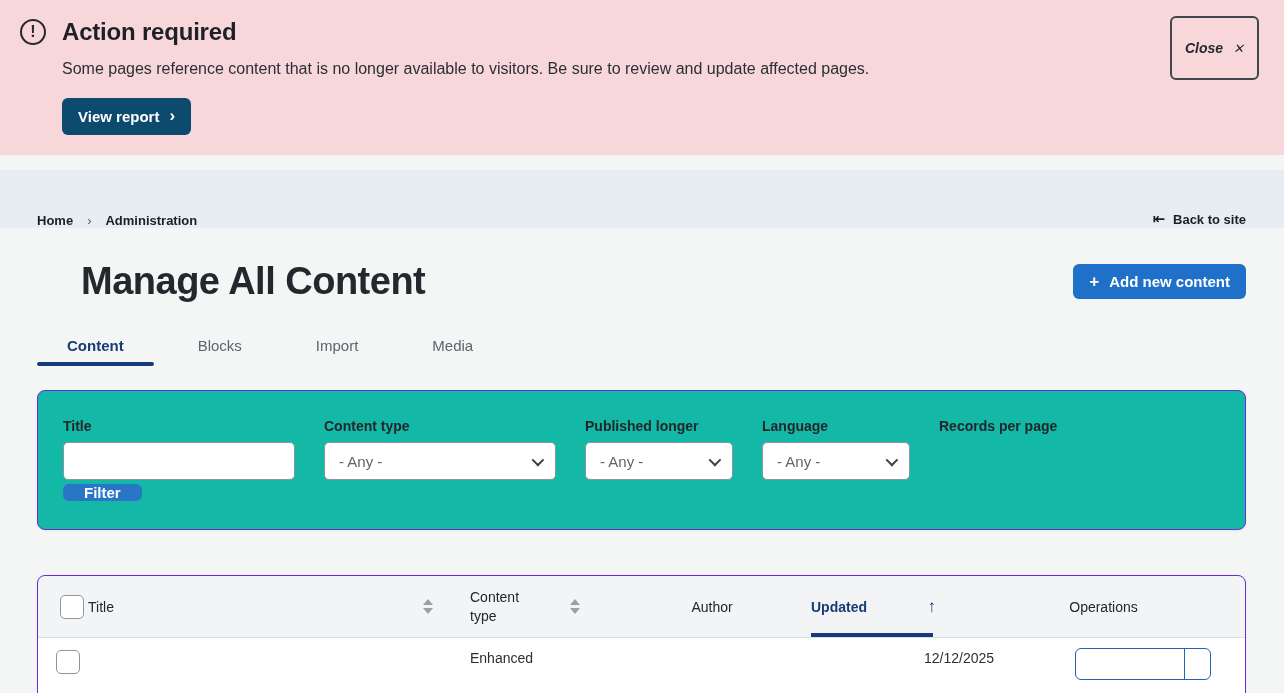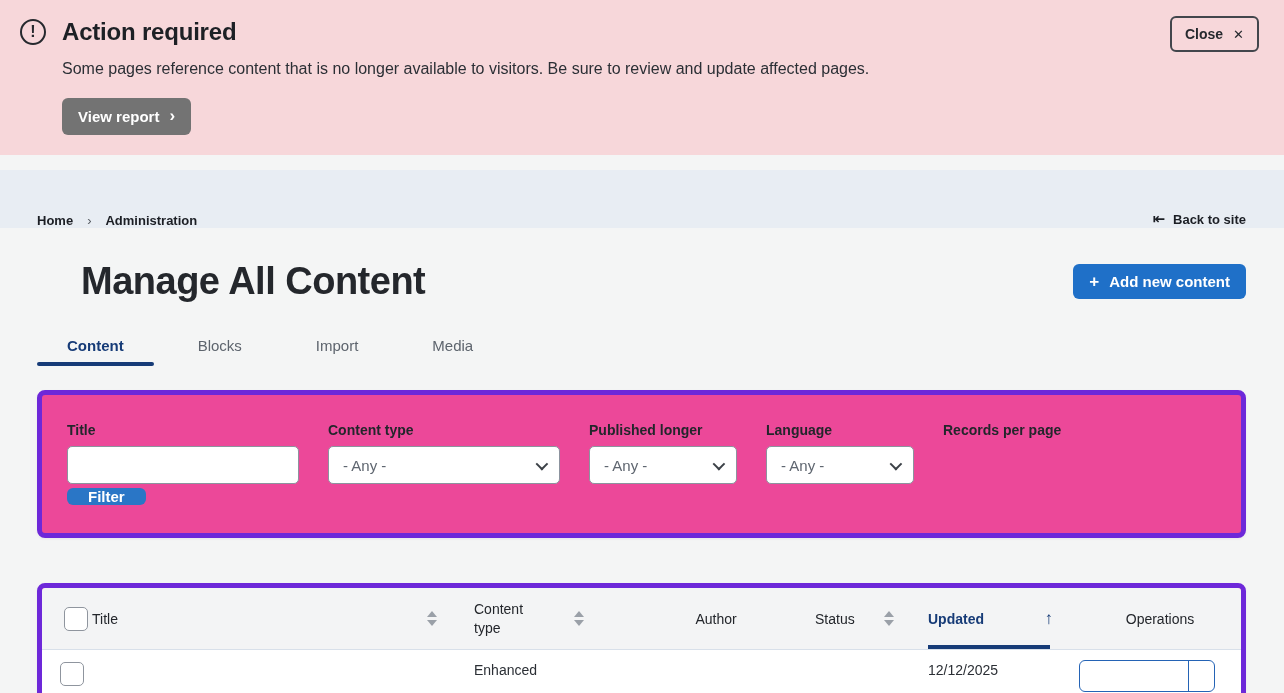--- a/index.html
+++ b/index.html
@@ -14,30 +14,30 @@
   .banner-head { display:flex; align-items:center; gap:16px; }
   .warn-icon {
     width:26px; height:26px; border:2px solid #26292e; border-radius:50%;
     display:flex; align-items:center; justify-content:center;
     font-weight:700; font-size:16px; color:#26292e; flex:0 0 auto;
   }
   .banner-title { font-size:24px; font-weight:800; color:#1d2025; letter-spacing:-.2px; }
   .banner-msg { margin:14px 0 0 42px; font-size:16px; color:#2b2f35; }
   .btn { border:none; cursor:pointer; font-family:inherit; }
   .btn-primary {
-    background:#737373; color:#fff; border-radius:6px; font-size:15px; font-weight:600;
+    background:#0c4a6e; color:#fff; border-radius:6px; font-size:15px; font-weight:600;
     padding:10px 16px; display:inline-flex; align-items:center; gap:10px;
   }
   .view-report { margin:20px 0 0 42px; }
   .chev-right { font-size:17px; line-height:1; font-weight:700; transform:translateY(-1px); }
   .close-btn {
     position:absolute; top:16px; right:25px;
     background:transparent; border:2px solid #42464c; border-radius:6px;
-    padding:8px 13px; font-size:14px; font-weight:700; color:#26292e;
-    display:inline-flex; align-items:center; gap:10px;
+    padding:22px 13px; font-size:14px; font-weight:700; color:#26292e;
+    display:inline-flex; align-items:center; gap:10px;font-style:italic;
   }
   .x-icon { font-size:13px; font-weight:400; }
 
   
   .crumb-bar {
     margin-top:15px; height:58px; background:#e8edf3;
     display:flex; align-items:flex-end; justify-content:space-between; padding:0 38px 0 37px;
     font-size:13px; font-weight:700; color:#1b1e24;
   }
   .crumb-left { display:flex; align-items:center; gap:14px; }
@@ -58,21 +58,21 @@
     padding:8px 30px 12px; font-size:15px; color:#5d646d; cursor:pointer; position:relative;
   }
   .tab.active { color:#163b77; font-weight:700; }
   .tab.active::after {
     content:""; position:absolute; left:0; right:0; bottom:0; height:4px;
     background:#163b77; border-radius:3px;
   }
 
   
   .card {
-    background:#ec4899; border:5px solid #6d28d9; border-radius:8px;
+    background:#14b8a6; border:1px solid #6d28d9; border-radius:8px;
     box-shadow:0 1px 3px rgba(0,0,0,.05);
   }
   .filter-card { margin-top:24px; padding:27px 25px; }
   .filter-row { display:flex; gap:29px; }
   .field { display:flex; flex-direction:column; }
   .field-label { font-size:14px; font-weight:700; color:#23262b; margin-bottom:8px; }
   .text-input {
     width:232px; height:38px; border:1px solid #8c939e; border-radius:5px;
     font-size:15px; padding:0 10px; font-family:inherit; background:#fff;
   }
@@ -236,27 +236,20 @@
       <div class="th th-ctype">
         <span class="th-label">Content type</span>
         <span class="sort-icon">
             <span class="up"></span>
             <span class="down"></span>
           </span>
       </div>
       <div class="th th-author">
         <span class="th-label">Author</span>
       </div>
-      <div class="th th-status">
-        <span class="th-label">Status</span>
-        <span class="sort-icon">
-            <span class="up"></span>
-            <span class="down"></span>
-          </span>
-      </div>
       <div class="th th-updated">
         <span class="th-label">Updated</span>
         <span class="sort-arrow-up">↑</span>
       </div>
       <div class="th th-ops">
         <span class="th-label">Operations</span>
       </div>
     </div>
 
     <div class="trow">

